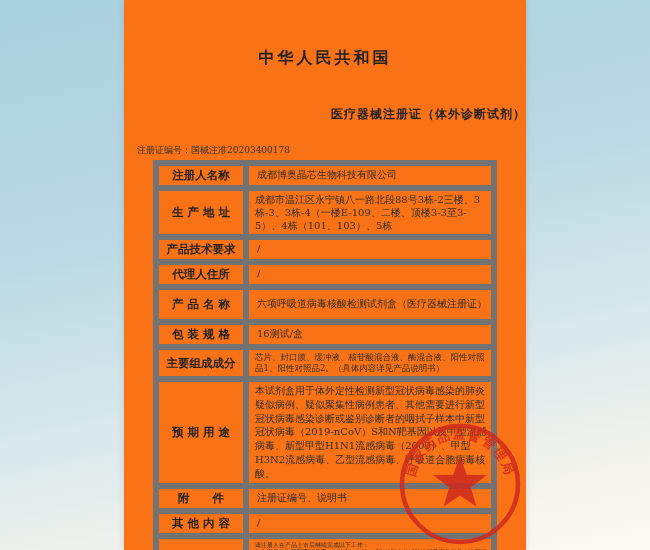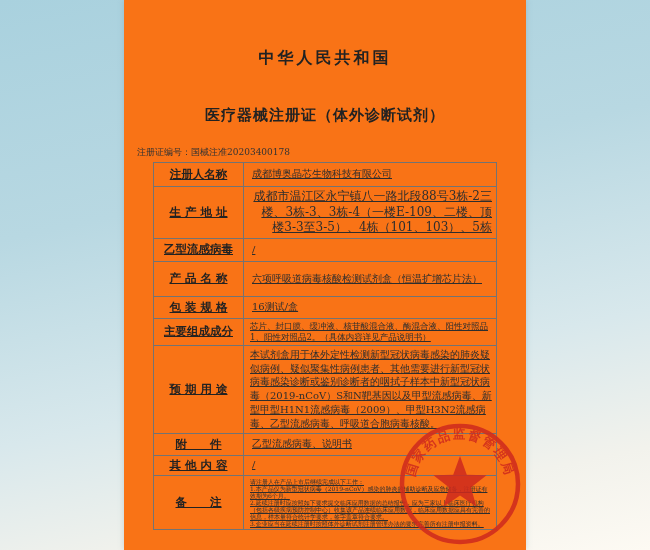--- a/index.html
+++ b/index.html
@@ -19,60 +19,59 @@
   }
   .title {
     text-align: center;
     margin-top: 48px;
     font-size: 16px;
     font-weight: bold;
     letter-spacing: 3px;
     color: #222;
   }
   .subtitle {
-    text-align: center;
+    text-align: right;
     margin-top: 37px;
-    font-size: 15px;
+    font-size: 12px;
     font-weight: bold;
     letter-spacing: 1px;
     color: #222;
   }
   .certline {
     margin: 21px 0 3px 13px;
     font-size: 9px;
     font-weight: normal;
     color: #333;
   }
   table.cert {
     border-collapse: collapse;
     margin-left: 29px;
     width: 344px;
     table-layout: fixed;
   }
   table.cert td {
-    border: 1px solid #737373;
+    border: 6px solid #737373;
     vertical-align: middle;
-    text-decoration: underline;
   }
   td.lbl {
     width: 90px;
     text-align: center;
     font-weight: bold;
     font-size: 11.5px;
     color: #222;
     padding: 2px 3px;
     white-space: pre-wrap;
   }
   td.val {
     font-size: 10px;
     padding: 2px 4px 2px 8px;
     color: #2e2e2e;
     line-height: 1.25;
   }
-  td.val.v-sm { font-size: 12px; line-height: 1.3; padding-left: 6px; text-align: right; }
+  td.val.v-sm { font-size: 10px; line-height: 1.3; padding-left: 6px; }
   td.val.v-md { font-size: 8.5px; line-height: 1.3; padding-left: 6px; }
   td.val.v-use { font-size: 10px; line-height: 1.38; padding-left: 6px; }
   td.val.v-xs { font-size: 6px; line-height: 1.18; padding-left: 6px; white-space: pre-line; }
   .stamp {
     position: absolute;
     left: 272px; top: 420px;
     width: 128px; height: 128px;
     opacity: 0.86;
     pointer-events: none;
   }
@@ -90,42 +89,46 @@
     <tbody>
         <tr style="height:24px">
       <td class="lbl">注册人名称</td>
       <td class="val">成都博奥晶芯生物科技有限公司</td>
     </tr>
     <tr style="height:30px">
       <td class="lbl">生 产 地 址</td>
       <td class="val v-sm">成都市温江区永宁镇八一路北段88号3栋-2三楼、3栋-3、3栋-4（一楼E-109、二楼、顶楼3-3至3-5）、4栋（101、103）、5栋</td>
     </tr>
     <tr style="height:23px">
-      <td class="lbl">乙型流感病毒</td>
+      <td class="lbl">产品技术要求</td>
+      <td class="val">/</td>
+    </tr>
+    <tr style="height:22px">
+      <td class="lbl">代理人住所</td>
       <td class="val">/</td>
     </tr>
     <tr style="height:35px">
       <td class="lbl">产 品 名 称</td>
-      <td class="val">六项呼吸道病毒核酸检测试剂盒（恒温扩增芯片法）</td>
+      <td class="val">六项呼吸道病毒核酸检测试剂盒（医疗器械注册证）</td>
     </tr>
     <tr style="height:22px">
       <td class="lbl">包 装 规 格</td>
       <td class="val">16测试/盒</td>
     </tr>
     <tr style="height:26px">
       <td class="lbl">主要组成成分</td>
       <td class="val v-md">芯片、封口膜、缓冲液、核苷酸混合液、酶混合液、阳性对照品1、阳性对照品2。（具体内容详见产品说明书）</td>
     </tr>
     <tr style="height:52px">
       <td class="lbl">预 期 用 途</td>
       <td class="val v-use">本试剂盒用于体外定性检测新型冠状病毒感染的肺炎疑似病例、疑似聚集性病例患者、其他需要进行新型冠状病毒感染诊断或鉴别诊断者的咽拭子样本中新型冠状病毒（2019-nCoV）S和N靶基因以及甲型流感病毒、新型甲型H1N1流感病毒（2009）、甲型H3N2流感病毒、乙型流感病毒、呼吸道合胞病毒核酸。</td>
     </tr>
     <tr style="height:22px">
       <td class="lbl">附　　件</td>
-      <td class="val">乙型流感病毒、说明书</td>
+      <td class="val">注册证编号、说明书</td>
     </tr>
     <tr style="height:19px">
       <td class="lbl">其 他 内 容</td>
       <td class="val">/</td>
     </tr>
     <tr style="height:44px">
       <td class="lbl">备　　注</td>
       <td class="val v-xs">请注册人在产品上市后继续完成以下工作：
 1.本产品仅为新型冠状病毒（2019-nCoV）感染的肺炎的辅助诊断及应急储备，注册证有效期为6个月。
 2.延续注册时应按照如下要求提交临床应用数据的总结报告，应为三家以上临床医疗机构（包括各级疾病预防控制中心）收集该产品连续临床应用数据，临床应用数据应具有完善的信息，样本量符合统计学要求，签字盖章符合要求。

